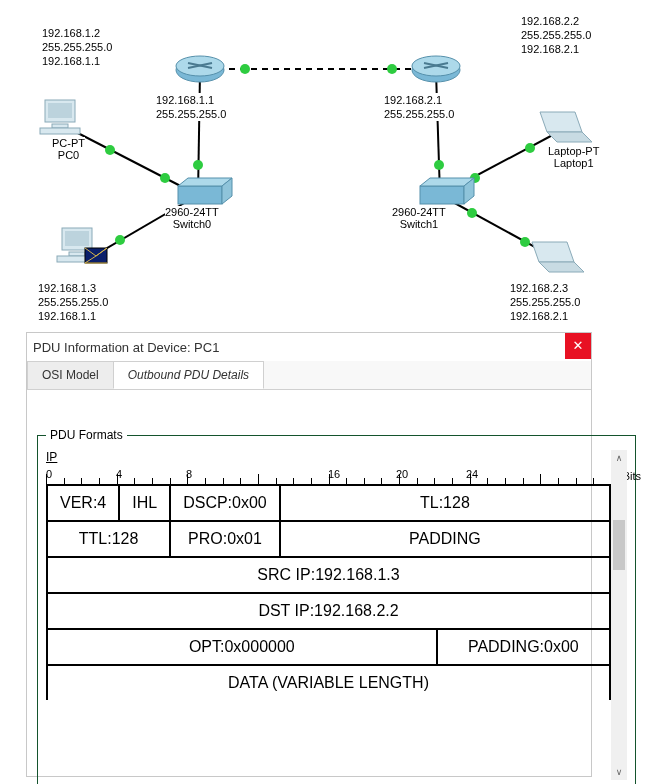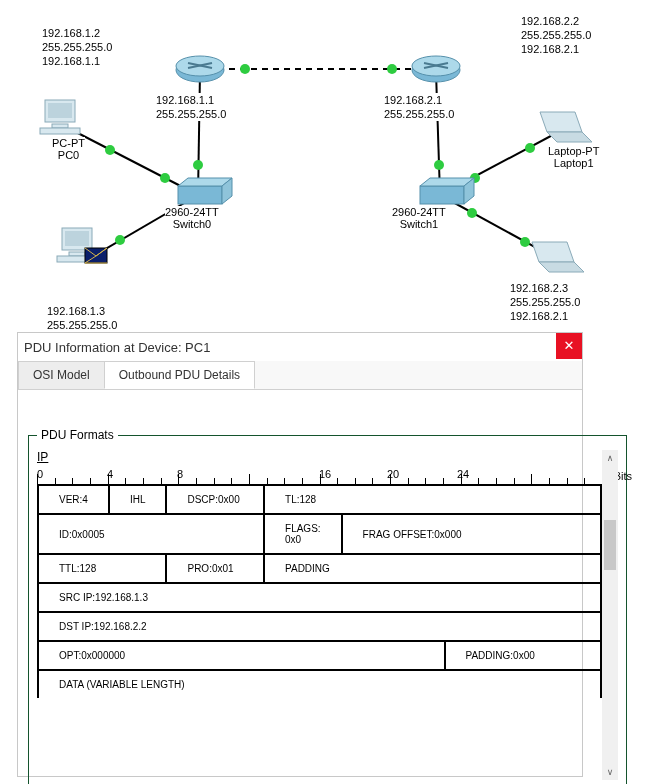--- a/index.html
+++ b/index.html
@@ -4,44 +4,44 @@
 <style>
   * { box-sizing: border-box; margin: 0; padding: 0; }
   body { font-family: Arial, sans-serif; font-size: 12px; background: #fff; width: 658px; height: 784px; position: relative; }
   
   .topology { position: relative; width: 658px; height: 332px; }
   .node-label { position: absolute; font-size: 11px; color: #000; background: #fff; line-height: 14px; }
   .device-label { position: absolute; font-size: 11px; text-align: center; background: #fff; }
   
   .svg-topo { position: absolute; top: 0; left: 0; width: 658px; height: 332px; pointer-events: none; }
   
-  .pdu-window { position: absolute; top: 332px; left: 17px; width: 566px; height: 445px; border: 1px solid #c8c8c8; background: #fff; }
+  .pdu-window { position: absolute; top: 332px; left: 26px; width: 566px; height: 445px; border: 1px solid #c8c8c8; background: #fff; }
   .titlebar { height: 28px; display: flex; align-items: center; padding: 0 6px; position: relative; }
   .titlebar-text { font-size: 13px; color: #333; }
   .close-btn { position: absolute; right: 0; top: 0; width: 26px; height: 26px; background: #e81123; color: #fff; text-align: center; line-height: 26px; font-size: 13px; cursor: pointer; }
   
   .tabs { display: flex; border-bottom: 1px solid #d0d0d0; background: #f8f8f8; }
   .tab { padding: 6px 14px; font-size: 12px; background: #ededed; border: 1px solid #d0d0d0; border-bottom: none; margin-right: -1px; cursor: pointer; color: #333; }
-  .tab.active { background: #fff; border-bottom: 1px solid #fff; position: relative; z-index: 1; }
+  .tab.active { background: #fff; border-bottom: 1px solid #fff; position: relative; z-index: 1; font-style: italic; }
   
   .tab-content { padding: 10px; }
   fieldset.pdu-formats { border: 1px solid #14532d; padding: 8px; margin-top: 28px; }
   fieldset.pdu-formats legend { font-size: 12px; padding: 0 4px; }
   
   .scroll-area { position: relative; display: flex; }
   .ip-block { width: 565px; border: 0; }
   .ip-title { text-decoration: underline; font-size: 12px; margin-bottom: 2px; }
   .bit-ruler { position: relative; height: 18px; width: 565px; }
   .bit-ruler .tick { position: absolute; bottom: 0; width: 1px; height: 6px; background: #000; }
   .bit-ruler .tick.major { height: 10px; }
   .bit-ruler .num { position: absolute; bottom: 4px; font-size: 11px; }
   .bit-ruler .bits-lbl { position: absolute; right: -30px; bottom: 2px; font-size: 11px; }
   
   .ip-table { width: 565px; border-collapse: collapse; }
-  .ip-table td { border: 2px solid #000; text-align: left; vertical-align: middle; padding: 8px 20px; font-size: 10px; }
+  .ip-table td { border: 2px solid #000; text-align: center; vertical-align: middle; padding: 8px 12px; font-size: 16px; }
   .scrollbar { width: 16px; background: #f0f0f0; margin-left: auto; position: relative; }
   .scrollbar .up, .scrollbar .down { position: absolute; left: 0; width: 16px; height: 16px; background: #f0f0f0; text-align: center; font-size: 9px; line-height: 16px; color: #666; cursor: pointer; }
   .scrollbar .up { top: 0; }
   .scrollbar .down { bottom: 0; }
   .scrollbar .thumb { position: absolute; left: 2px; width: 12px; background: #c8c8c8; }
   
   .dot { fill: #2ecc40; }
   .link { stroke: #000; stroke-width: 2; }
   .link-dash { stroke: #000; stroke-width: 2; stroke-dasharray: 6 5; }
 </style>
@@ -135,21 +135,21 @@
     <span>PC0</span>
   </div>
   <div class="node-label" style="left:156px; top:93px;">
     <span>192.168.1.1</span><br>
     <span>255.255.255.0</span>
   </div>
   <div class="device-label" style="left:165px; top:206px;">
     <span>2960-24TT</span><br>
     <span>Switch0</span>
   </div>
-  <div class="node-label" style="left:47px; top:281px;margin-top:23px;">
+  <div class="node-label" style="left:38px; top:281px;">
     <span>192.168.1.3</span><br>
     <span>255.255.255.0</span><br>
     <span>192.168.1.1</span>
   </div>
   <div class="node-label" style="left:384px; top:93px;">
     <span>192.168.2.1</span><br>
     <span>255.255.255.0</span>
   </div>
   <div class="device-label" style="left:392px; top:206px;">
     <span>2960-24TT</span><br>
@@ -246,25 +246,20 @@
                 <col style="width:8.8%">
             </colgroup>
             <tbody>
                 <tr>
               <td>VER:4</td>
               <td>IHL</td>
               <td colspan="2">DSCP:0x00</td>
               <td colspan="8">TL:128</td>
             </tr>
             <tr>
-              <td colspan="4">ID:0x0005</td>
-              <td>FLAGS: 0x0</td>
-              <td colspan="7">FRAG OFFSET:0x000</td>
-            </tr>
-            <tr>
               <td colspan="2">TTL:128</td>
               <td colspan="2">PRO:0x01</td>
               <td colspan="8">PADDING</td>
             </tr>
             <tr>
                   <td colspan="12">SRC IP:192.168.1.3</td>
                 </tr>
             <tr>
                   <td colspan="12">DST IP:192.168.2.2</td>
                 </tr>

